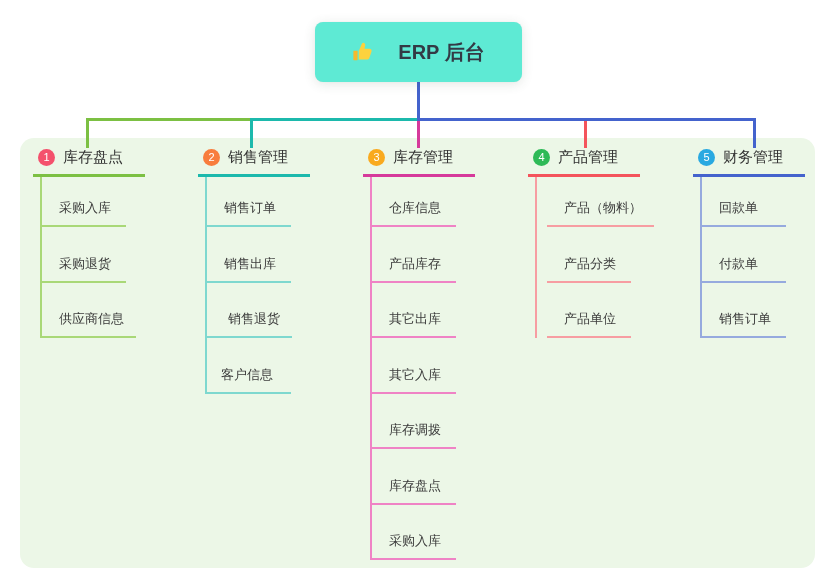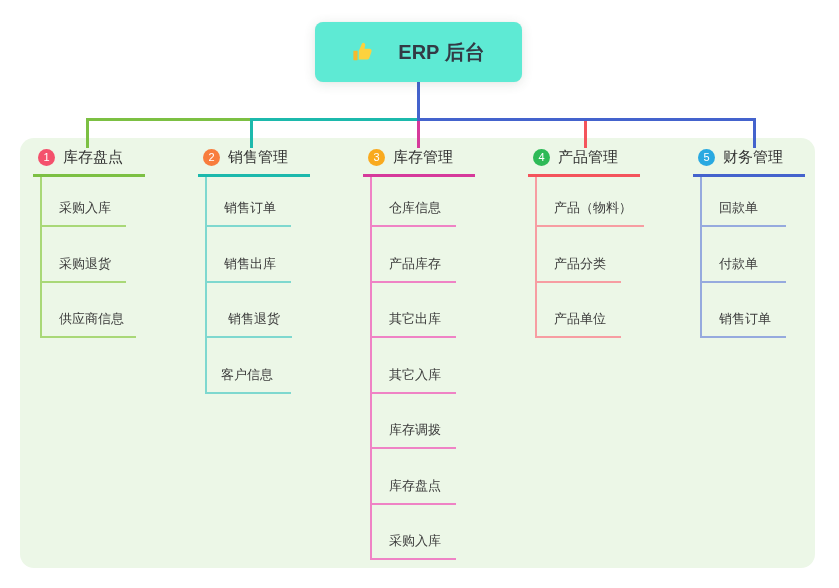--- a/index.html
+++ b/index.html
@@ -118,21 +118,21 @@
           <div class="kid" style="border-bottom-color: rgb(239, 131, 197);">库存调拨</div>
           <div class="kid" style="border-bottom-color: rgb(239, 131, 197);">库存盘点</div>
           <div class="kid" style="border-bottom-color: rgb(239, 131, 197);">采购入库</div>
         </div>
       </div>
       <div class="branch b3">
         <div class="btitle" style="border-bottom-color: rgb(244, 84, 92);">
           <span class="badge" style="background: rgb(46, 186, 87);">4</span>
           <span>产品管理</span>
         </div>
-        <div class="kids" style="border-left-color: rgb(247, 157, 162);">
+        <div class="kids" style="border-left-color: rgb(247, 157, 162); padding-left: 10px;">
           <div class="kid" style="border-bottom-color: rgb(247, 157, 162);">产品（物料）</div>
           <div class="kid" style="border-bottom-color: rgb(247, 157, 162);">产品分类</div>
           <div class="kid" style="border-bottom-color: rgb(247, 157, 162);">产品单位</div>
         </div>
       </div>
       <div class="branch b4">
         <div class="btitle" style="border-bottom-color: rgb(68, 99, 205);">
           <span class="badge" style="background: rgb(41, 169, 225);">5</span>
           <span>财务管理</span>
         </div>

